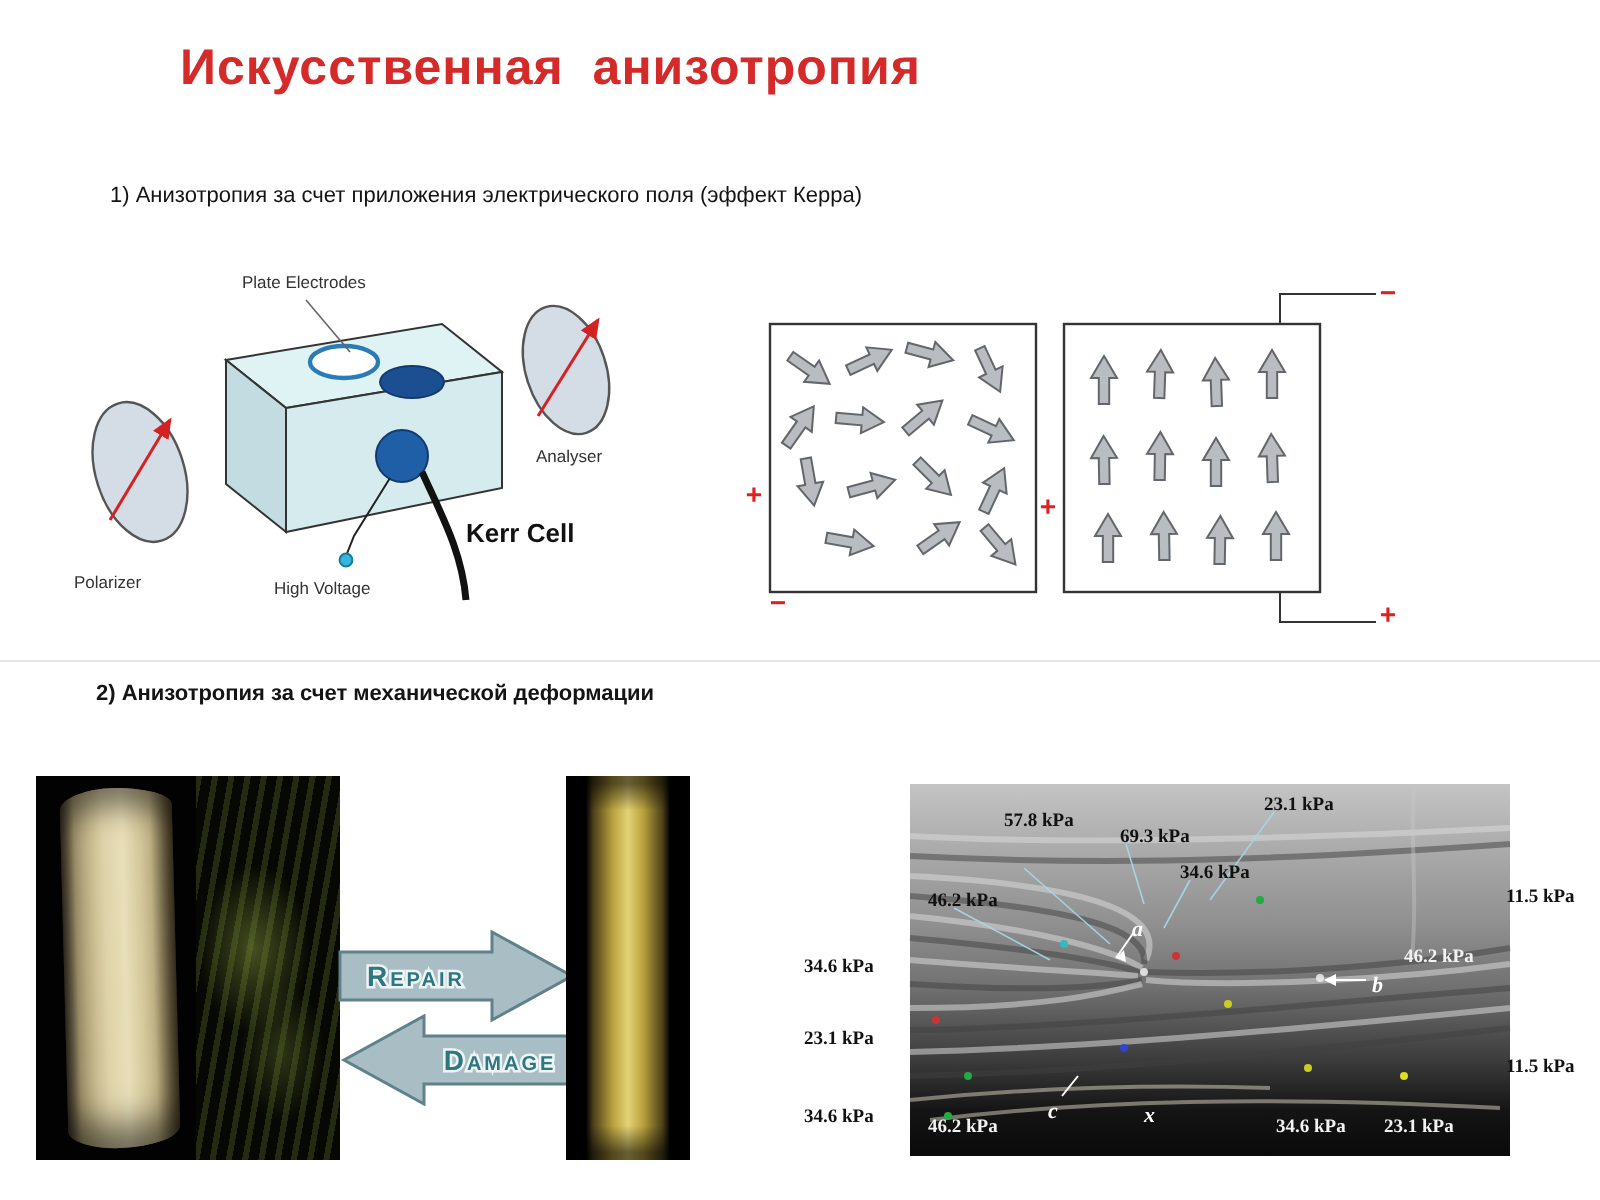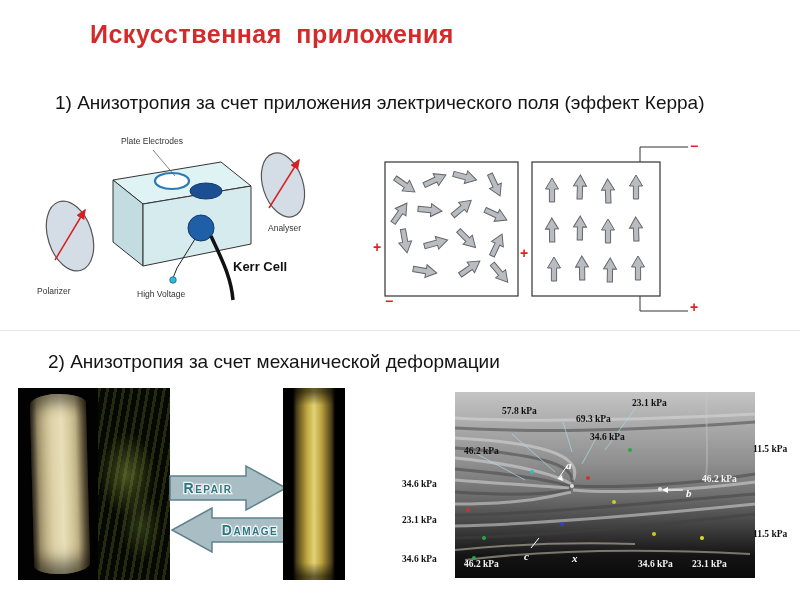--- a/index.html
+++ b/index.html
@@ -1,22 +1,22 @@
 <!DOCTYPE html>
 <html><head>
 <meta charset="utf-8">
 <style>
   html,body{margin:0;padding:0;background:#888;}
   .slide{position:relative;width:800px;height:600px;background:#ffffff;overflow:hidden;
          font-family:"Liberation Sans",sans-serif;}
   .title{position:absolute;left:90px;top:20px;font-size:25px;font-weight:bold;color:#d42a2a;
          letter-spacing:.5px;word-spacing:7px;}
-  .section-text{position:absolute;font-size:19px;color:#141414;}
+  .section-text{position:absolute;font-size:11px;color:#141414;}
   #section1{left:55px;top:92px;}
-  #section2{left:48px;top:351px;}
+  #section2{left:48px;top:341px;font-weight:bold;}
   .divider{position:absolute;left:0;top:330px;width:800px;height:1px;background:#e6e6e6;}
 
   svg{position:absolute;overflow:visible;}
   #kerr{left:25px;top:128px;}
   #field{left:370px;top:135px;}
   #rd{left:168px;top:462px;}
 
   .box-rect{fill:#ffffff;stroke:#333;stroke-width:1.2;}
   .wire{stroke:#333;stroke-width:1;fill:none;}
   .flow-arrow{fill:#b9bdc1;stroke:#63676b;stroke-width:1;}
@@ -57,21 +57,21 @@
   .kpa{position:absolute;font:bold 9.5px "Liberation Serif",serif;white-space:nowrap;}
   .kpa.em{font-style:italic;font-weight:bold;font-size:11px;}
   .polarity{position:absolute;font:bold 14px "Liberation Sans",sans-serif;transform:translate(-50%,-50%);}
   .dot{position:absolute;width:4px;height:4px;border-radius:50%;}
 </style>
 </head>
 <body>
 
 <div class="slide">
 
-  <div class="title">Искусственная приложения</div>
+  <div class="title">Искусственная анизотропия</div>
   <div class="section-text" id="section1">1) Анизотропия за счет приложения электрического поля (эффект Керра)</div>
 
   <svg id="kerr" width="330" height="185" viewBox="0 0 330 185">
     <defs>
       <marker id="redhead" markerWidth="8" markerHeight="8" refX="6" refY="3" orient="auto">
         <path d="M0,0 L7,3 L0,6 Z" fill="#d42222"></path>
       </marker>
     </defs>
 
     <g>
@@ -192,21 +192,21 @@
     </svg>
   </div>
 
   <div id="overlay">
       <span class="polarity" style="left: 377px; top: 247px; color: rgb(224, 32, 32);">+</span>
       <span class="polarity" style="left: 389px; top: 301px; color: rgb(224, 32, 32);">−</span>
       <span class="polarity" style="left: 524px; top: 253px; color: rgb(224, 32, 32);">+</span>
       <span class="polarity" style="left: 694px; top: 146px; color: rgb(224, 32, 32);">−</span>
       <span class="polarity" style="left: 694px; top: 307px; color: rgb(224, 32, 32);">+</span>
       <span class="kpa" style="left: 632px; top: 398px; color: rgb(17, 17, 17);">23.1 kPa</span>
-      <span class="kpa" style="left: 576px; top: 414px; color: rgb(17, 17, 17);">69.3 kPa</span>
+      <span class="kpa" style="left: 560px; top: 414px; color: rgb(17, 17, 17);">69.3 kPa</span>
       <span class="kpa" style="left: 502px; top: 406px; color: rgb(17, 17, 17);">57.8 kPa</span>
       <span class="kpa" style="left: 590px; top: 432px; color: rgb(17, 17, 17);">34.6 kPa</span>
       <span class="kpa" style="left: 464px; top: 446px; color: rgb(17, 17, 17);">46.2 kPa</span>
       <span class="kpa" style="left: 702px; top: 474px; color: rgb(242, 242, 242);">46.2 kPa</span>
       <span class="kpa em" style="left: 566px; top: 459px; color: rgb(255, 255, 255);">a</span>
       <span class="kpa em" style="left: 686px; top: 487px; color: rgb(255, 255, 255);">b</span>
       <span class="kpa em" style="left: 524px; top: 550px; color: rgb(255, 255, 255);">c</span>
       <span class="kpa em" style="left: 572px; top: 552px; color: rgb(255, 255, 255);">x</span>
       <span class="kpa" style="left: 464px; top: 559px; color: rgb(242, 242, 242);">46.2 kPa</span>
       <span class="kpa" style="left: 638px; top: 559px; color: rgb(242, 242, 242);">34.6 kPa</span>

